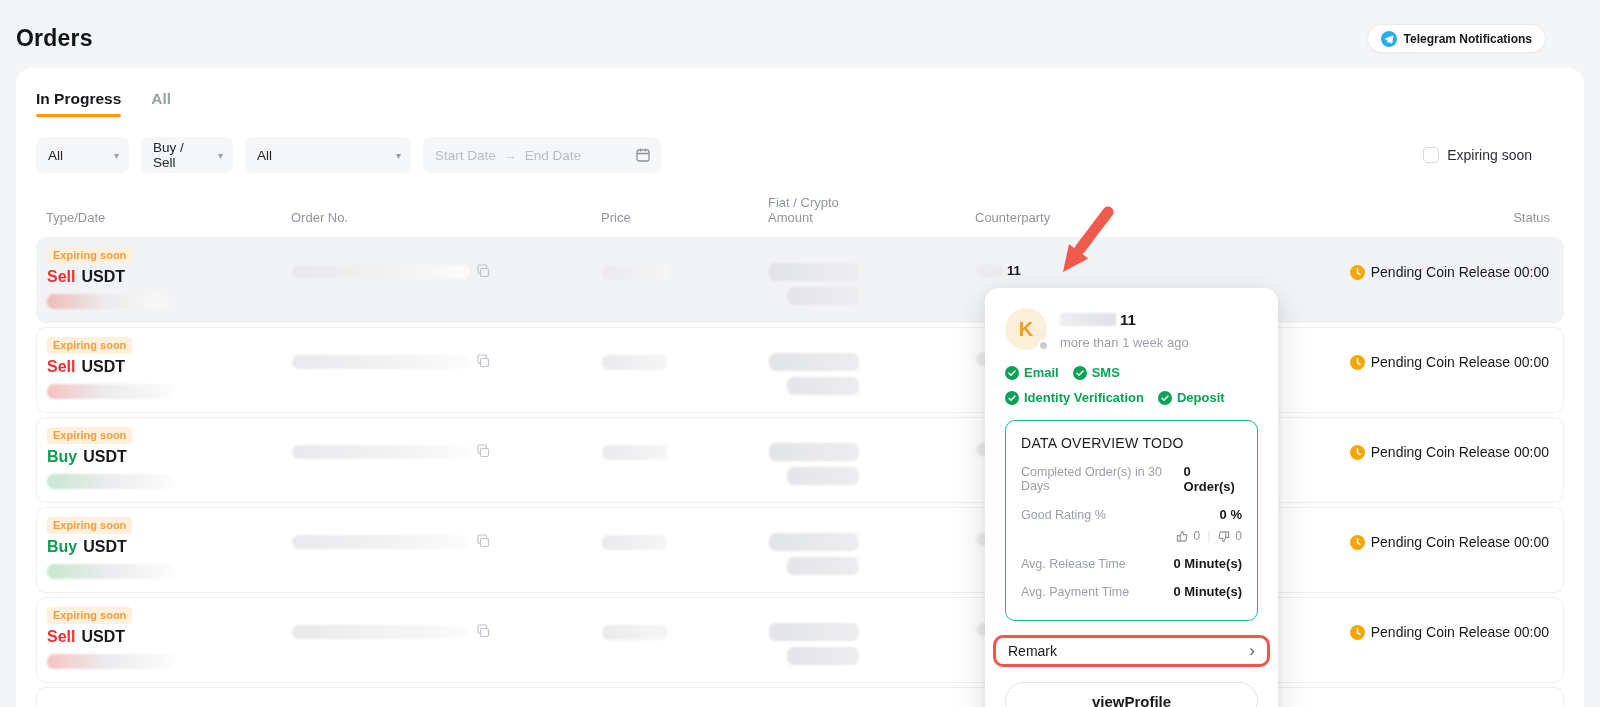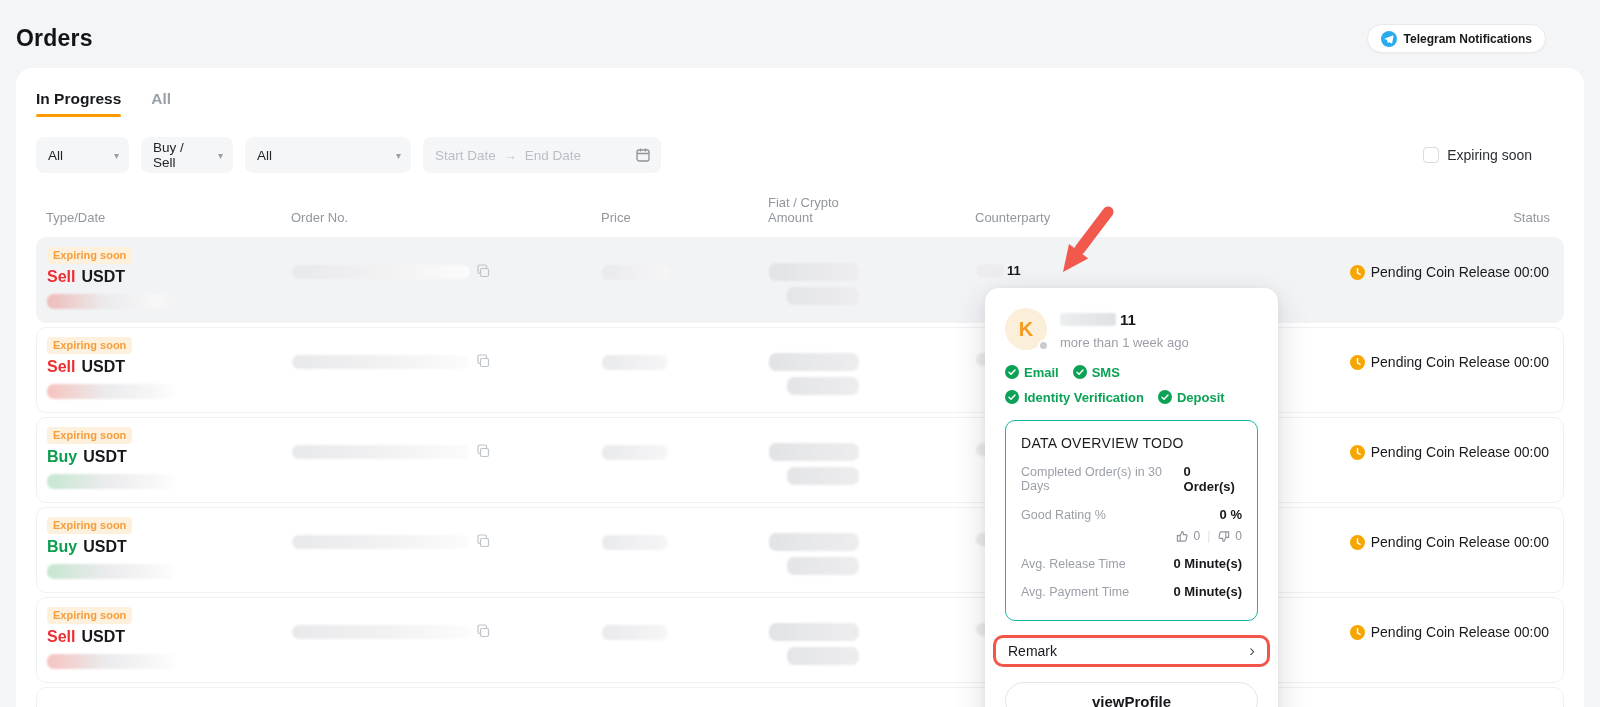--- a/index.html
+++ b/index.html
@@ -89,21 +89,21 @@
   .avatar { position:relative; width:42px; height:42px; border-radius:50%; background:#fcefd9; flex:0 0 auto;
     display:flex; align-items:center; justify-content:center; font-size:20px; font-weight:700; color:#f59b22; }
   .presence { position:absolute; right:-2px; bottom:-1px; width:11px; height:11px; border-radius:50%;
     background:#c9ccd1; border:2px solid #fff; }
   .nameline { display:flex; align-items:center; gap:4px; margin-top:3px; }
   .name-bar { width:56px; height:13px; border-radius:3px; filter:blur(1px);
     background:linear-gradient(90deg,#eceef0,#dfe1e4); }
   .name-suffix { font-size:15px; font-weight:700; color:#16181b; }
   .lastseen { margin-top:7px; font-size:13px; color:#9b9fa7; }
   .verify { margin-top:15px; display:flex; flex-wrap:wrap; column-gap:14px; row-gap:10px; }
-  .v-item { display:flex; gap:5px; font-size:13px; font-weight:600; color:#0ba255; }
+  .v-item { display:flex; align-items:center; gap:5px; font-size:13px; font-weight:600; color:#0ba255; }
   .v-check { width:14px; height:14px; flex:0 0 auto; }
   .databox { margin-top:15px; border:1px solid #14b8a6; border-radius:10px; padding:14px 15px 13px; }
   .db-title { font-size:14px; color:#1a1c1f; letter-spacing:.3px; margin-bottom:13px; }
   .stat { display:flex; justify-content:space-between; align-items:baseline; margin-bottom:13px; }
   .stat .lbl { font-size:12.5px; color:#9ba0a8; }
   .stat .val { font-size:13px; font-weight:700; color:#16181b; }
   .thumbs { display:flex; justify-content:flex-end; align-items:center; gap:5px; color:#8d929b;
     font-size:12px; margin:-6px 0 13px; }
   .thumbs .sep { color:#e1e3e7; padding:0 2px; }
   .thumb-ic { width:13px; height:13px; }

